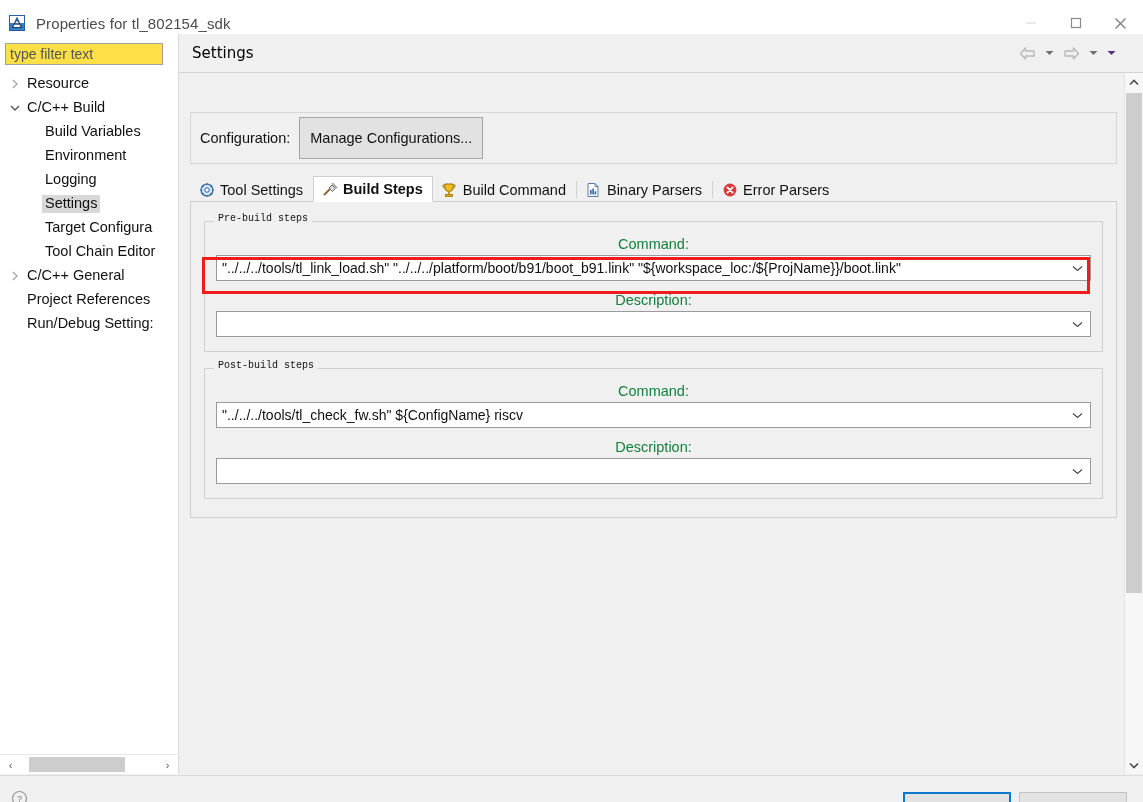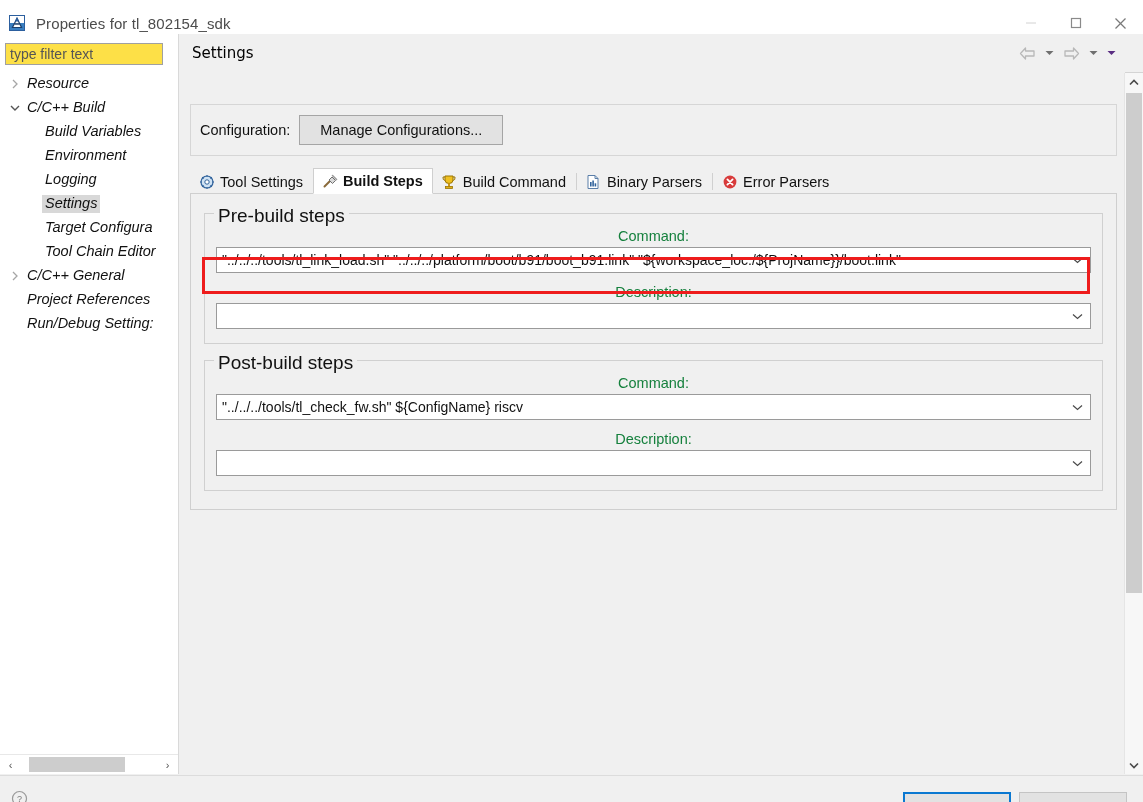--- a/index.html
+++ b/index.html
@@ -103,21 +103,20 @@
     flex: none;
     display: flex;
     align-items: center;
     justify-content: center;
     color: #9a9a9a;
   }
   .tree-arrow svg { display: block; }
   .tree-label {
     padding: 1px 3px 2px 3px;
     line-height: 1;
-    font-style: italic;
   }
   .tree-item.selected .tree-label {
     background: #d8d8d8;
   }
   .lvl0 { padding-left: 6px; }
   .lvl0-noarrow { padding-left: 24px; }
   .lvl1 { padding-left: 42px; }
 
   .sb-hscroll {
     position: absolute;
@@ -186,21 +185,21 @@
     position: absolute;
     left: 0; top: 38px;
     width: 964px;
     height: 1px;
     background: #d4d4d4;
   }
 
   
   .content-area {
     position: absolute;
-    left: 0; top: 31px;
+    left: 0; top: 39px;
     width: 946px;
     height: 701px;
     background: #f0f0f0;
     overflow: hidden;
   }
   .content-inner {
     position: absolute;
     left: 11px; top: 39px;
     width: 927px;
   }
@@ -236,25 +235,25 @@
   }
   .combo-caret {
     position: absolute;
     right: 6px; top: 50%;
     transform: translateY(-50%);
     width: 12px; height: 12px;
     display: flex; align-items: center; justify-content: center;
   }
   .manage-btn {
     margin-left: 9px;
-    height: 30px;
+    height: 42px;
     background: #e2e2e2;
     border: 1px solid #a5a5a5;
     box-sizing: border-box;
-    padding: 0 20px;
+    padding: 0 10px;
     font-family: "Liberation Sans", sans-serif;
     font-size: 14.5px;
     color: #111;
     display: flex;
     align-items: center;
     white-space: nowrap;
   }
 
   
   .tabs {
@@ -316,23 +315,24 @@
     margin: 9px 5px 0 5px;
     padding: 14px 11px 14px 11px;
     box-sizing: border-box;
   }
   .group + .group { margin-top: 16px; }
   .group-legend {
     position: absolute;
     top: -9px; left: 9px;
     background: #f0f0f0;
     padding: 0 4px;
-    font-size: 19px;
+    font-size: 10px;
     color: #111;
     white-space: nowrap;
+    font-family: Liberation Mono, monospace;
   }
   .field-label {
     font-size: 14.5px;
     color: #15803d;
     margin-bottom: 3px;
     display: block;
     text-align: center;
   }
   .field-label + .field-combo { margin-bottom: 0; }
   .field-combo {

